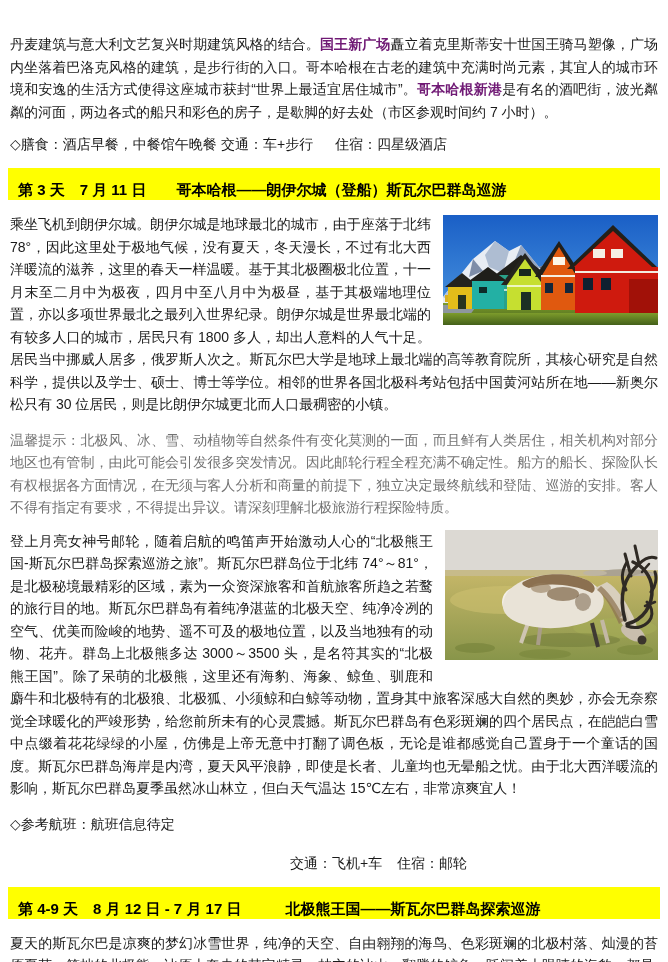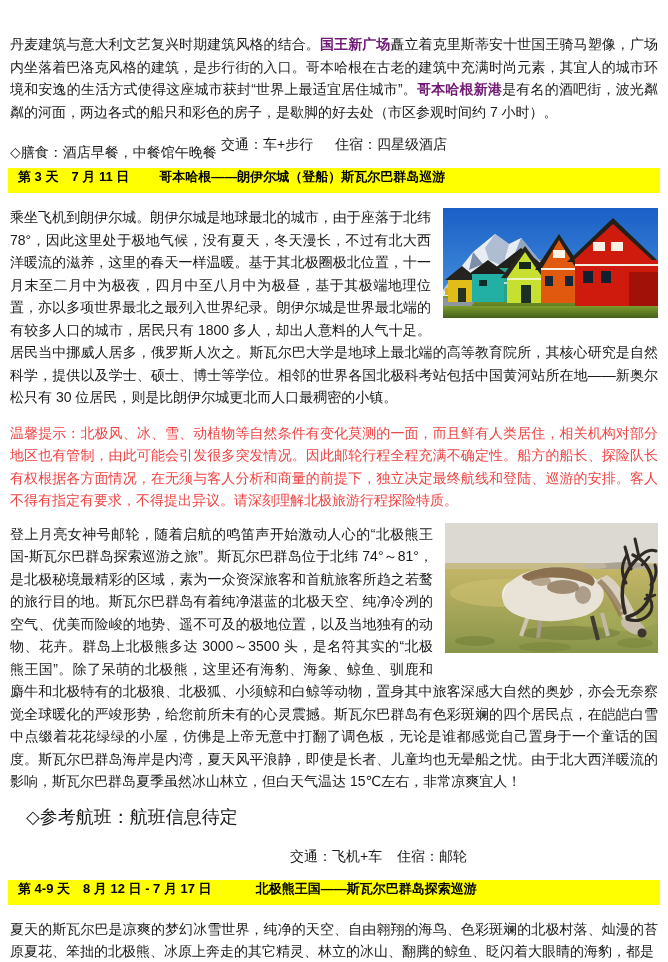--- a/index.html
+++ b/index.html
@@ -9,34 +9,34 @@
     color:#1a1a1a;
   }
   .page{position:relative;width:648px;padding:33px 10px 0 10px;}
   .para{
     font-size:14px;line-height:22.5px;text-align:justify;
     margin:0 0 13px 0;color:#1a1a1a;
   }
   .para b{color:#701a75;font-weight:bold;}
   .clearfix::after{content:"";display:block;clear:both;}
   .info-line{position:relative;height:22px;font-size:14px;margin:0 0 10px 0;white-space:nowrap;}
-  .info-line .slot1{position:absolute;left:0;top:8px;}
+  .info-line .slot1{position:absolute;left:0;top:0;}
   .info-line.first .slot2{position:absolute;left:211px;top:0;}
   .info-line.first .slot3{position:absolute;left:325px;top:0;}
   .info-line.second .slot2{position:absolute;left:280px;top:0;}
   .info-line.second .slot3{position:absolute;left:387px;top:0;}
-  .info-single{font-size:18px;line-height:22px;margin:0 0 20px 16px;}
+  .info-single{font-size:14px;line-height:22px;margin:0 0 20px 0;}
   .day-header{
-    background:#FFFF00;height:25px;display:flex;align-items:flex-start;
+    background:#FFFF00;height:32px;display:flex;align-items:flex-end;
     margin:0 -2px 13px -2px;padding:0 10px;
-    font-size:13px;font-weight:bold;color:#000;white-space:nowrap;
+    font-size:15px;font-weight:bold;color:#000;white-space:nowrap;
   }
   .day-header .hd-title{margin-left:30px;}
   .day-header.second .hd-title{margin-left:44px;}
-  .warning{color:#ef4444;margin-bottom:11px;}
+  .warning{color:#737373;margin-bottom:11px;}
   .photo{float:right;margin:2px 0 10px 12px;font-size:0;line-height:0;}
   .photo svg{display:block;}
   .photo.houses{width:215px;height:110px;}
   .photo.reindeer{width:213px;height:130px;margin-top:0;}
   .tail-para{margin-bottom:0;}
 </style>
 </head>
 <body>
 
 <div class="page">

